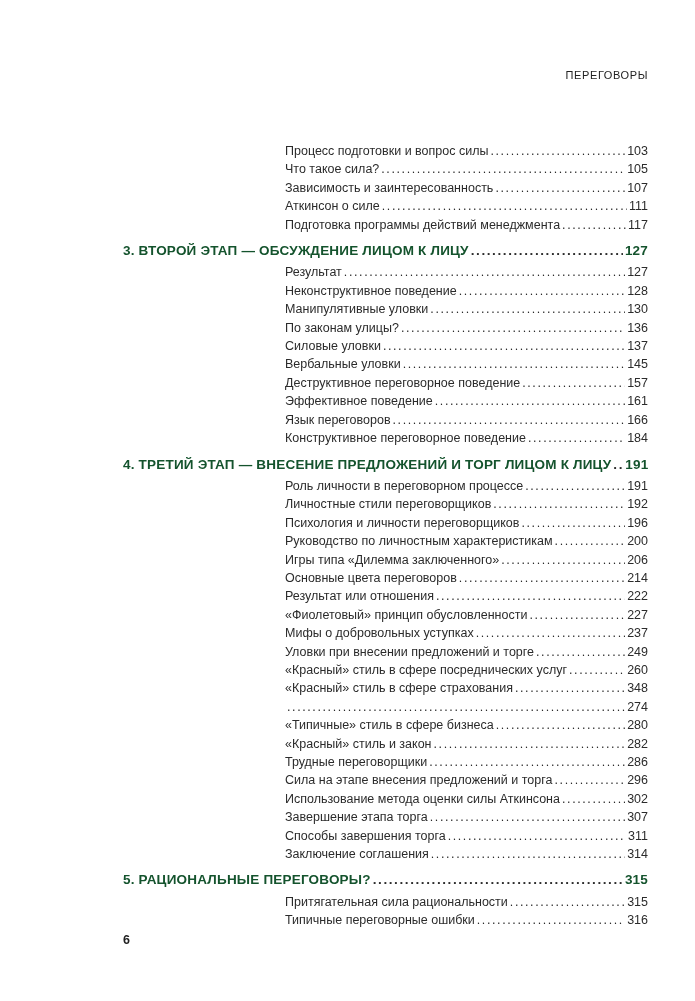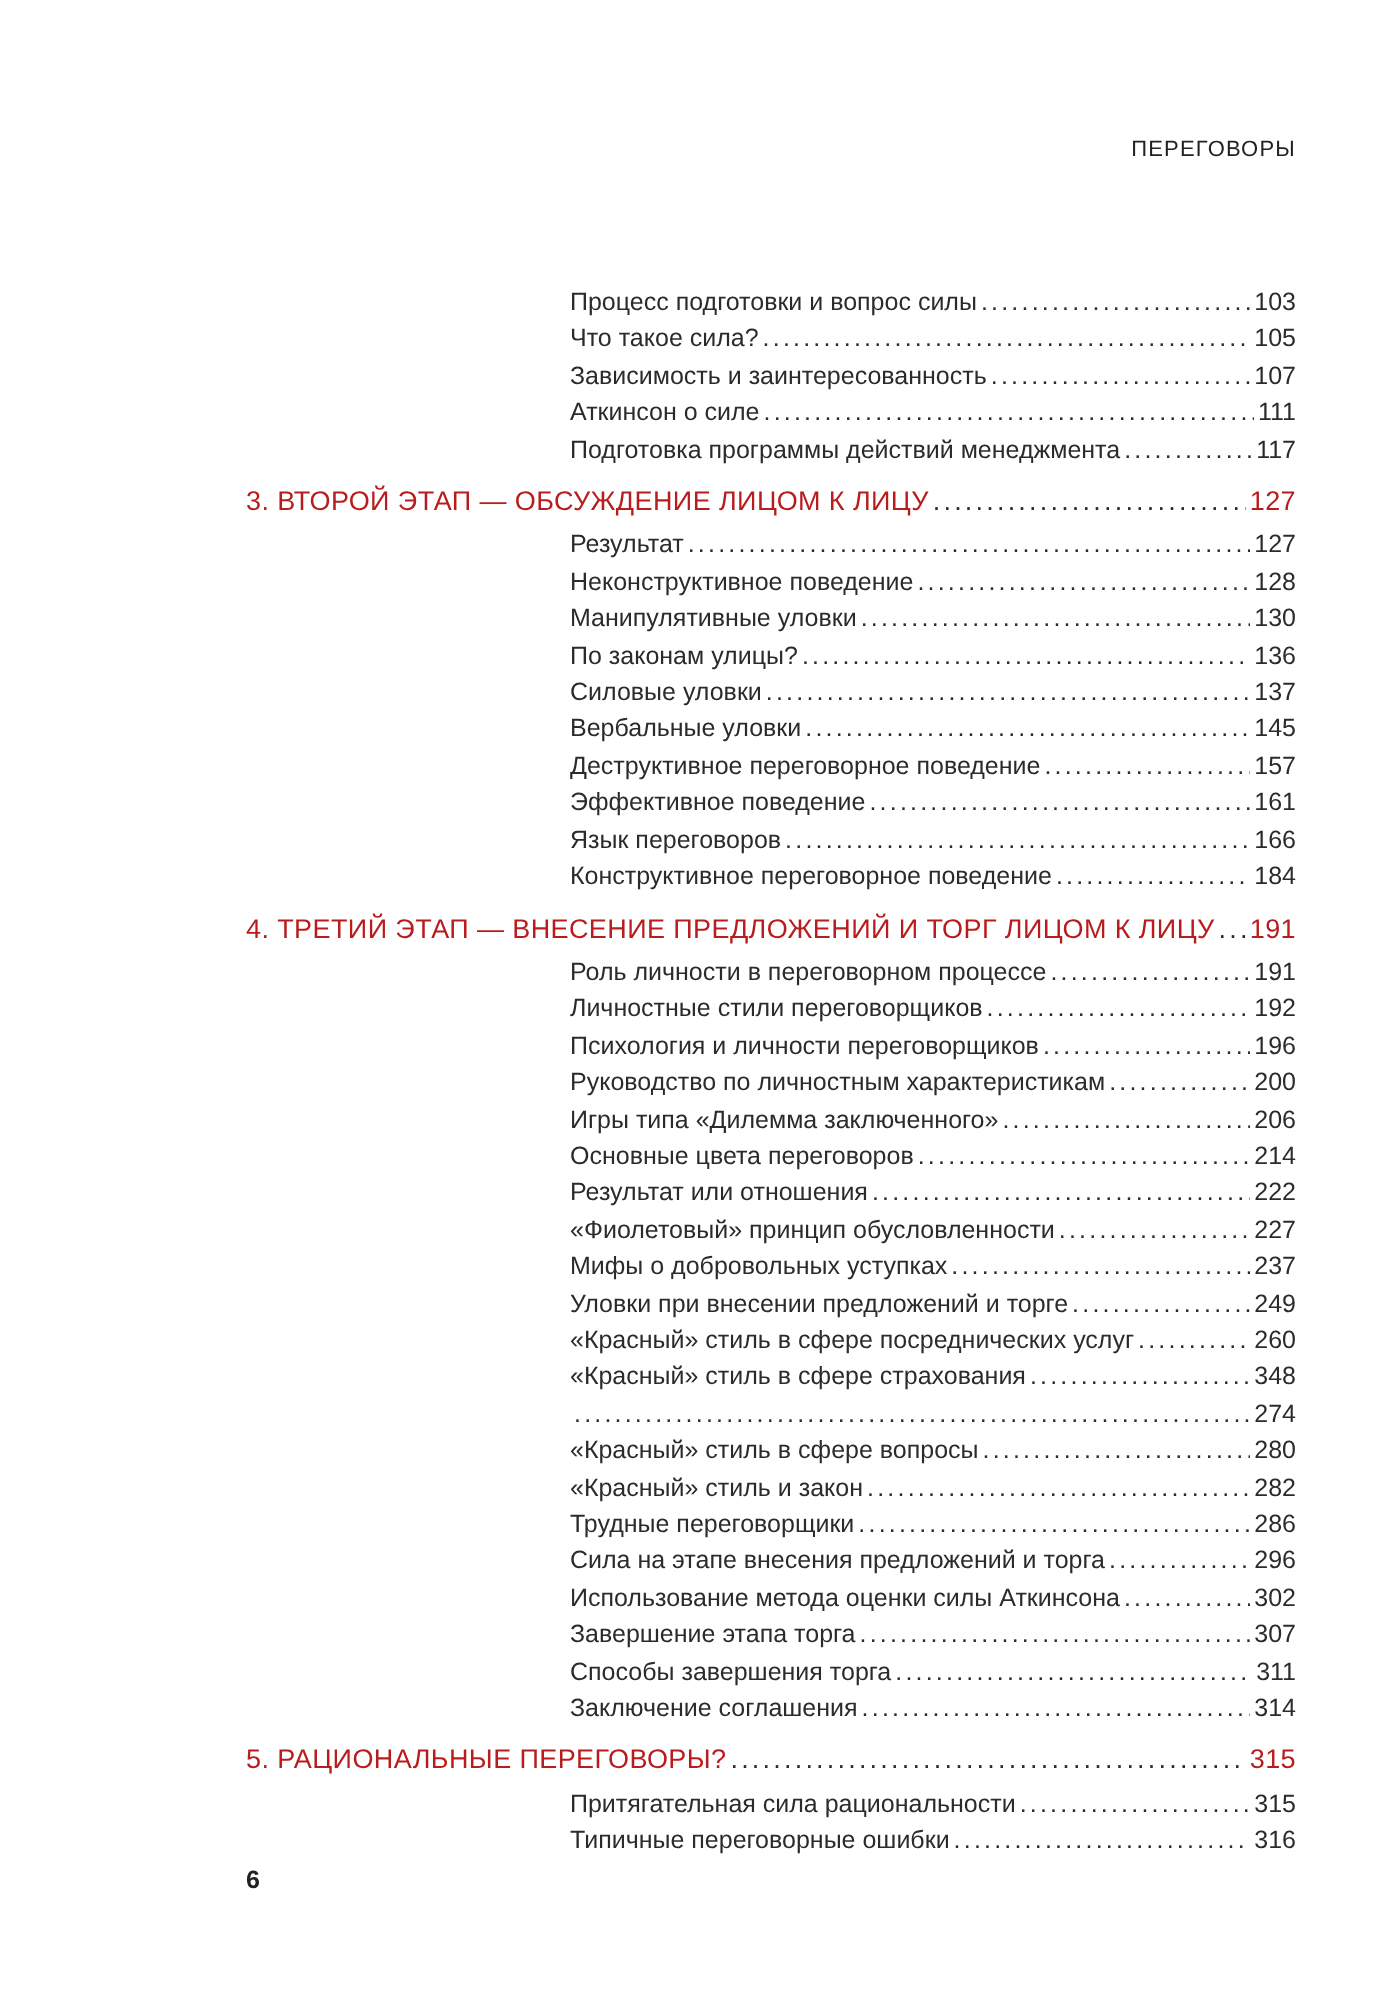--- a/index.html
+++ b/index.html
@@ -37,26 +37,26 @@
     display: flex;
     align-items: baseline;
   }
   .row.entry {
     margin-left: 162px;
     font-size: 12.5px;
     line-height: 18.4px;
   }
   .row.heading {
     font-size: 13.5px;
-    font-weight: normal;
+    font-weight: bold;
     line-height: 18.4px;
     margin-top: 8px;
     margin-bottom: 3px;
     letter-spacing: 0.2px;
-    color: #b91c1c;
+    color: #14532d;
   }
   .title { white-space: nowrap; }
   .leader {
     flex: 1 1 auto;
     overflow: hidden;
     white-space: nowrap;
     min-width: 10px;
     margin: 0 2px;
     color: #2b2b2b;
   }
@@ -229,21 +229,21 @@
         <div class="row entry">
           <span class="title">«Красный» стиль в сфере страхования</span>
           <span class="leader"></span>
           <span class="pagenum">348</span>
         </div>
         <div class="row entry">
           <span class="leader"></span>
           <span class="pagenum">274</span>
         </div>
         <div class="row entry">
-          <span class="title">«Красный» стиль в сфере вопросы</span>
+          <span class="title">«Типичные» стиль в сфере бизнеса</span>
           <span class="leader"></span>
           <span class="pagenum">280</span>
         </div>
         <div class="row entry">
           <span class="title">«Красный» стиль и закон</span>
           <span class="leader"></span>
           <span class="pagenum">282</span>
         </div>
         <div class="row entry">
           <span class="title">Трудные переговорщики</span>

